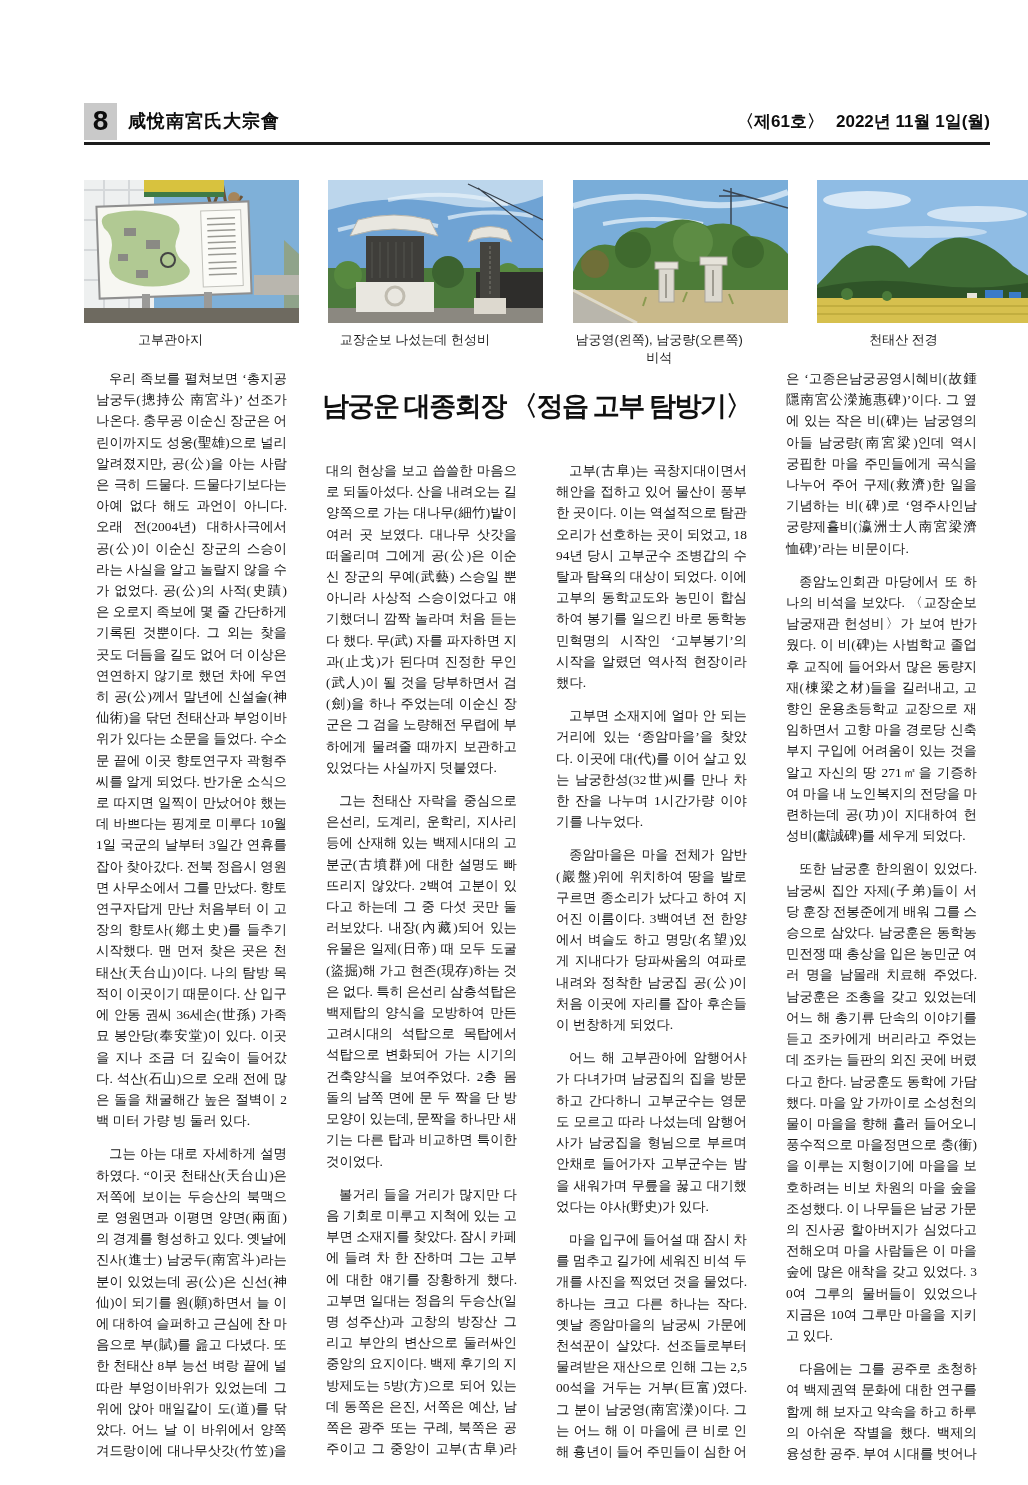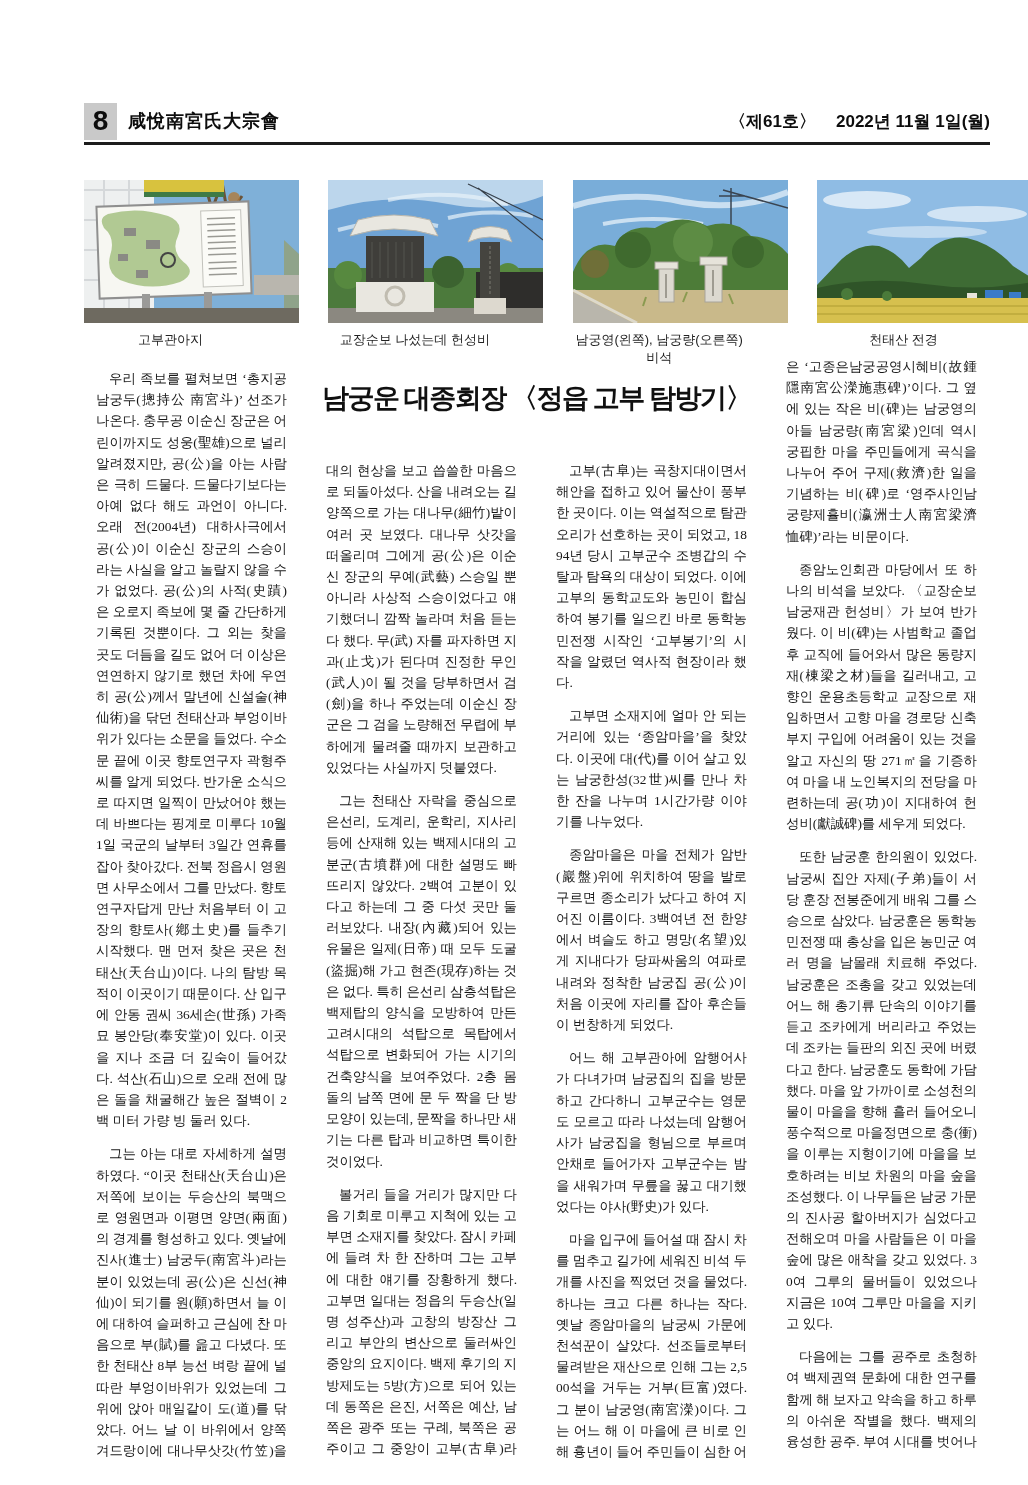--- a/index.html
+++ b/index.html
@@ -5,36 +5,36 @@
   html,body{margin:0;padding:0;background:#ffffff;}
   .page{position:relative;width:1028px;height:1485px;background:#ffffff;margin:0 auto;overflow:hidden;
         font-family:"Liberation Serif","DejaVu Serif",serif;color:#161616;}
   
   .masthead{position:absolute;left:84px;top:100px;width:906px;height:42px;
             border-bottom:3px solid #1c1c1c;display:flex;align-items:center;
             font-family:"Liberation Sans","DejaVu Sans",sans-serif;}
   .pagenum{width:33px;height:37px;background:#c9c9c9;color:#0d0d0d;font-size:28px;font-weight:bold;
            display:flex;align-items:center;justify-content:center;margin-right:11px;}
   .orgname{font-size:18px;font-weight:bold;letter-spacing:1px;color:#0d0d0d;}
-  .mast-right{margin-left:auto;font-size:17px;font-weight:bold;color:#0d0d0d;display:flex;gap:20px;text-align:right;}
+  .mast-right{margin-left:auto;font-size:17px;font-weight:bold;color:#0d0d0d;display:flex;gap:12px;text-align:right;}
   
   .photo-strip{position:absolute;left:84px;top:180px;width:906px;display:flex;justify-content:space-between;}
   .photo{width:173px;}
   .photo-img{width:215px;height:143px;overflow:hidden;background:#9db8cf;}
   .photo-caption{margin-top:8px;text-align:center;font-size:13px;color:#222;
                  font-family:"Liberation Sans","DejaVu Sans",sans-serif;}
   
-  .article-title{position:absolute;left:309px;top:380px;width:455px;text-align:center;
+  .article-title{position:absolute;left:309px;top:388px;width:455px;text-align:center;
                  font-size:27px;font-weight:bold;letter-spacing:-1.5px;white-space:nowrap;color:#101010;}
   .col{position:absolute;width:215px;font-size:13.4px;line-height:21.2px;text-align:justify;
        word-break:break-all;overflow:hidden;}
   #col0{left:84px;top:356px;height:1106px;}
   #col1{left:314px;top:448px;height:1014px;}
   #col2{left:544px;top:448px;height:1014px;}
-  #col3{left:774px;top:344px;height:1106px;}
+  #col3{left:774px;top:356px;height:1106px;}
   p.para{margin:12px;padding:0;}
   p.para.indent{text-indent:13px;}
 </style>
 </head>
 <body>
 
 <div class="page">
 
   <div class="masthead">
     <div class="pagenum">8</div>
@@ -157,21 +157,21 @@
   <div class="col" id="col0">
       <p class="para indent">우리 족보를 펼쳐보면 ‘총지공 남궁두(摠持公 南宮斗)’ 선조가 나온다. 충무공 이순신 장군은 어린이까지도 성웅(聖雄)으로 널리 알려졌지만, 공(公)을 아는 사람은 극히 드물다. 드물다기보다는 아예 없다 해도 과언이 아니다. 오래 전(2004년) 대하사극에서 공(公)이 이순신 장군의 스승이라는 사실을 알고 놀랄지 않을 수가 없었다. 공(公)의 사적(史蹟)은 오로지 족보에 몇 줄 간단하게 기록된 것뿐이다. 그 외는 찾을 곳도 더듬을 길도 없어 더 이상은 연연하지 않기로 했던 차에 우연히 공(公)께서 말년에 신설술(神仙術)을 닦던 천태산과 부엉이바위가 있다는 소문을 들었다. 수소문 끝에 이곳 향토연구자 곽형주 씨를 알게 되었다. 반가운 소식으로 따지면 일찍이 만났어야 했는데 바쁘다는 핑계로 미루다 10월 1일 국군의 날부터 3일간 연휴를 잡아 찾아갔다. 전북 정읍시 영원면 사무소에서 그를 만났다. 향토연구자답게 만난 처음부터 이 고장의 향토사(鄕土史)를 들추기 시작했다. 맨 먼저 찾은 곳은 천태산(天台山)이다. 나의 탐방 목적이 이곳이기 때문이다. 산 입구에 안동 권씨 36세손(世孫) 가족묘 봉안당(奉安堂)이 있다. 이곳을 지나 조금 더 깊숙이 들어갔다. 석산(石山)으로 오래 전에 많은 돌을 채굴해간 높은 절벽이 2백 미터 가량 빙 둘러 있다.</p>
       <p class="para indent">그는 아는 대로 자세하게 설명하였다. “이곳 천태산(天台山)은 저쪽에 보이는 두승산의 북맥으로 영원면과 이평면 양면(兩面)의 경계를 형성하고 있다. 옛날에 진사(進士) 남궁두(南宮斗)라는 분이 있었는데 공(公)은 신선(神仙)이 되기를 원(願)하면서 늘 이에 대하여 슬퍼하고 근심에 찬 마음으로 부(賦)를 읊고 다녔다. 또한 천태산 8부 능선 벼랑 끝에 널따란 부엉이바위가 있었는데 그 위에 앉아 매일같이 도(道)를 닦았다. 어느 날 이 바위에서 양쪽 겨드랑이에 대나무삿갓(竹笠)을 끼고 바람을 타며 하늘에 오르려고 바위 아래로 뛰어 내렸는데 그 자리에서 죽음을 맞이했다는 전설이 있다.”고 하였다. 다만 수십 년 전에 어느 석재회사가 돌을 캐가는 바람에 그 부엉이바위는 흔적조차 없어졌다며 무척 아쉬워하는 표정이 역력했다. 당초 기대했던 것과는 정반</p>
     </div>
   <div class="col" id="col1">
       <p class="para">대의 현상을 보고 씁쓸한 마음으로 되돌아섰다. 산을 내려오는 길 양쪽으로 가는 대나무(細竹)밭이 여러 곳 보였다. 대나무 삿갓을 떠올리며 그에게 공(公)은 이순신 장군의 무예(武藝) 스승일 뿐 아니라 사상적 스승이었다고 얘기했더니 깜짝 놀라며 처음 듣는다 했다. 무(武) 자를 파자하면 지과(止戈)가 된다며 진정한 무인(武人)이 될 것을 당부하면서 검(劍)을 하나 주었는데 이순신 장군은 그 검을 노량해전 무렵에 부하에게 물려줄 때까지 보관하고 있었다는 사실까지 덧붙였다.</p>
       <p class="para indent">그는 천태산 자락을 중심으로 은선리, 도계리, 운학리, 지사리 등에 산재해 있는 백제시대의 고분군(古墳群)에 대한 설명도 빠뜨리지 않았다. 2백여 고분이 있다고 하는데 그 중 다섯 곳만 둘러보았다. 내장(內藏)되어 있는 유물은 일제(日帝) 때 모두 도굴(盜掘)해 가고 현존(現存)하는 것은 없다. 특히 은선리 삼층석탑은 백제탑의 양식을 모방하여 만든 고려시대의 석탑으로 목탑에서 석탑으로 변화되어 가는 시기의 건축양식을 보여주었다. 2층 몸돌의 남쪽 면에 문 두 짝을 단 방 모양이 있는데, 문짝을 하나만 새기는 다른 탑과 비교하면 특이한 것이었다.</p>
       <p class="para indent">볼거리 들을 거리가 많지만 다음 기회로 미루고 지척에 있는 고부면 소재지를 찾았다. 잠시 카페에 들려 차 한 잔하며 그는 고부에 대한 얘기를 장황하게 했다. 고부면 일대는 정읍의 두승산(일명 성주산)과 고창의 방장산 그리고 부안의 변산으로 둘러싸인 중앙의 요지이다. 백제 후기의 지방제도는 5방(方)으로 되어 있는데 동쪽은 은진, 서쪽은 예산, 남쪽은 광주 또는 구례, 북쪽은 공주이고 그 중앙이 고부(古阜)라는 것이다. 이곳은 백제의 주요 성(成) 가운데 하나인 〈고사부리성(古沙夫里城)〉의 옛터라고 전해지고 있다 한다. 면 소재지에 ‘고부관아터(古阜官衙址)’가 있어 둘러보았다. 이 관아 터는 백제 때부터 성황산에 있었던 고부관아가 영조 때 옮겨와서 철거되기까지 있던 곳이다. 본래 관아</p>
     </div>
   <div class="col" id="col2">
-      <p class="para indent">고부(古阜)는 곡창지대이면서 해안을 접하고 있어 물산이 풍부한 곳이다. 이는 역설적으로 탐관오리가 선호하는 곳이 되었고, 1894년 당시 고부군수 조병갑의 수탈과 탐욕의 대상이 되었다. 이에 고부의 동학교도와 농민이 합심하여 봉기를 일으킨 바로 동학농민전쟁 시작인 ‘고부봉기’의 시작을 알렸던 역사적 현장이라 했다.</p>
+      <p class="para indent">고부(古阜)는 곡창지대이면서 해안을 접하고 있어 물산이 풍부한 곳이다. 이는 역설적으로 탐관오리가 선호하는 곳이 되었고, 1894년 당시 고부군수 조병갑의 수탈과 탐욕의 대상이 되었다. 이에 고부의 동학교도와 농민이 합심하여 봉기를 일으킨 바로 동학농민혁명의 시작인 ‘고부봉기’의 시작을 알렸던 역사적 현장이라 했다.</p>
       <p class="para indent">고부면 소재지에 얼마 안 되는 거리에 있는 ‘종암마을’을 찾았다. 이곳에 대(代)를 이어 살고 있는 남궁한성(32世)씨를 만나 차 한 잔을 나누며 1시간가량 이야기를 나누었다.</p>
       <p class="para indent">종암마을은 마을 전체가 암반(巖盤)위에 위치하여 땅을 발로 구르면 종소리가 났다고 하여 지어진 이름이다. 3백여년 전 한양에서 벼슬도 하고 명망(名望)있게 지내다가 당파싸움의 여파로 내려와 정착한 남궁집 공(公)이 처음 이곳에 자리를 잡아 후손들이 번창하게 되었다.</p>
       <p class="para indent">어느 해 고부관아에 암행어사가 다녀가며 남궁집의 집을 방문하고 간다하니 고부군수는 영문도 모르고 따라 나섰는데 암행어사가 남궁집을 형님으로 부르며 안채로 들어가자 고부군수는 밤을 새워가며 무릎을 꿇고 대기했었다는 야사(野史)가 있다.</p>
       <p class="para indent">마을 입구에 들어설 때 잠시 차를 멈추고 길가에 세워진 비석 두 개를 사진을 찍었던 것을 물었다. 하나는 크고 다른 하나는 작다. 옛날 종암마을의 남궁씨 가문에 천석꾼이 살았다. 선조들로부터 물려받은 재산으로 인해 그는 2,500석을 거두는 거부(巨富)였다. 그 분이 남궁영(南宮濚)이다. 그는 어느 해 이 마을에 큰 비로 인해 흉년이 들어 주민들이 심한 어려움이 있었다. 주변 농민들에게 받아들여야 할 빚을 모두 탕감해 주었다. 주민들이 그 고마운 마음을 담아 비(碑)를 세웠다. 비문(碑文)</p>
     </div>
   <div class="col" id="col3">
       <p class="para">은 ‘고종은남궁공영시혜비(故鍾隱南宮公濚施惠碑)’이다. 그 옆에 있는 작은 비(碑)는 남궁영의 아들 남궁량(南宮梁)인데 역시 궁핍한 마을 주민들에게 곡식을 나누어 주어 구제(救濟)한 일을 기념하는 비(碑)로 ‘영주사인남궁량제휼비(瀛洲士人南宮梁濟恤碑)’라는 비문이다.</p>
       <p class="para indent">종암노인회관 마당에서 또 하나의 비석을 보았다. 〈교장순보 남궁재관 헌성비〉가 보여 반가웠다. 이 비(碑)는 사범학교 졸업 후 교직에 들어와서 많은 동량지재(棟梁之材)들을 길러내고, 고향인 운용초등학교 교장으로 재임하면서 고향 마을 경로당 신축 부지 구입에 어려움이 있는 것을 알고 자신의 땅 271㎡을 기증하여 마을 내 노인복지의 전당을 마련하는데 공(功)이 지대하여 헌성비(獻誠碑)를 세우게 되었다.</p>
       <p class="para indent">또한 남궁훈 한의원이 있었다. 남궁씨 집안 자제(子弟)들이 서당 훈장 전봉준에게 배워 그를 스승으로 삼았다. 남궁훈은 동학농민전쟁 때 총상을 입은 농민군 여러 명을 남몰래 치료해 주었다. 남궁훈은 조총을 갖고 있었는데 어느 해 총기류 단속의 이야기를 듣고 조카에게 버리라고 주었는데 조카는 들판의 외진 곳에 버렸다고 한다. 남궁훈도 동학에 가담했다. 마을 앞 가까이로 소성천의 물이 마을을 향해 흘러 들어오니 풍수적으로 마을정면으로 충(衝)을 이루는 지형이기에 마을을 보호하려는 비보 차원의 마을 숲을 조성했다. 이 나무들은 남궁 가문의 진사공 할아버지가 심었다고 전해오며 마을 사람들은 이 마을 숲에 많은 애착을 갖고 있었다. 30여 그루의 물버들이 있었으나 지금은 10여 그루만 마을을 지키고 있다.</p>
       <p class="para indent">다음에는 그를 공주로 초청하여 백제권역 문화에 대한 연구를 함께 해 보자고 약속을 하고 하루의 아쉬운 작별을 했다. 백제의 융성한 공주. 부여 시대를 벗어나 또 다른 역사가 있다는 사실에 흥미를 가진 탐방이 되었지 싶다.</p>

